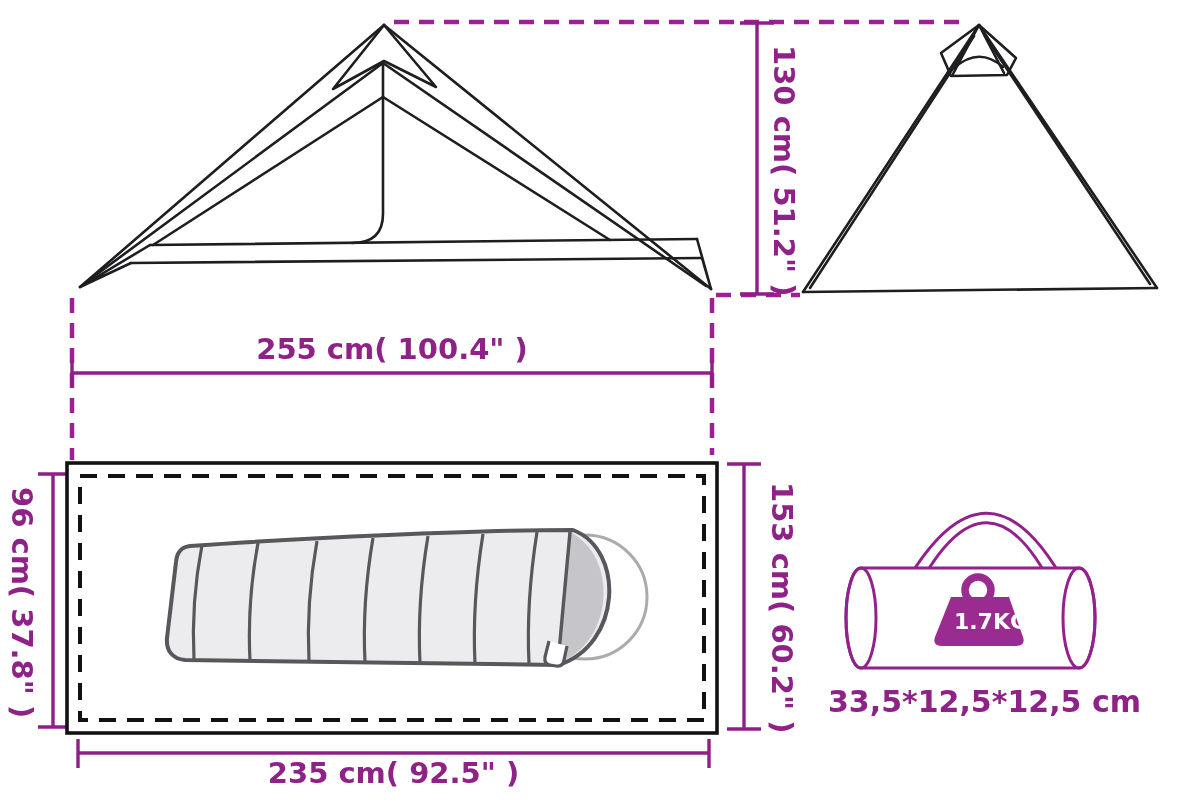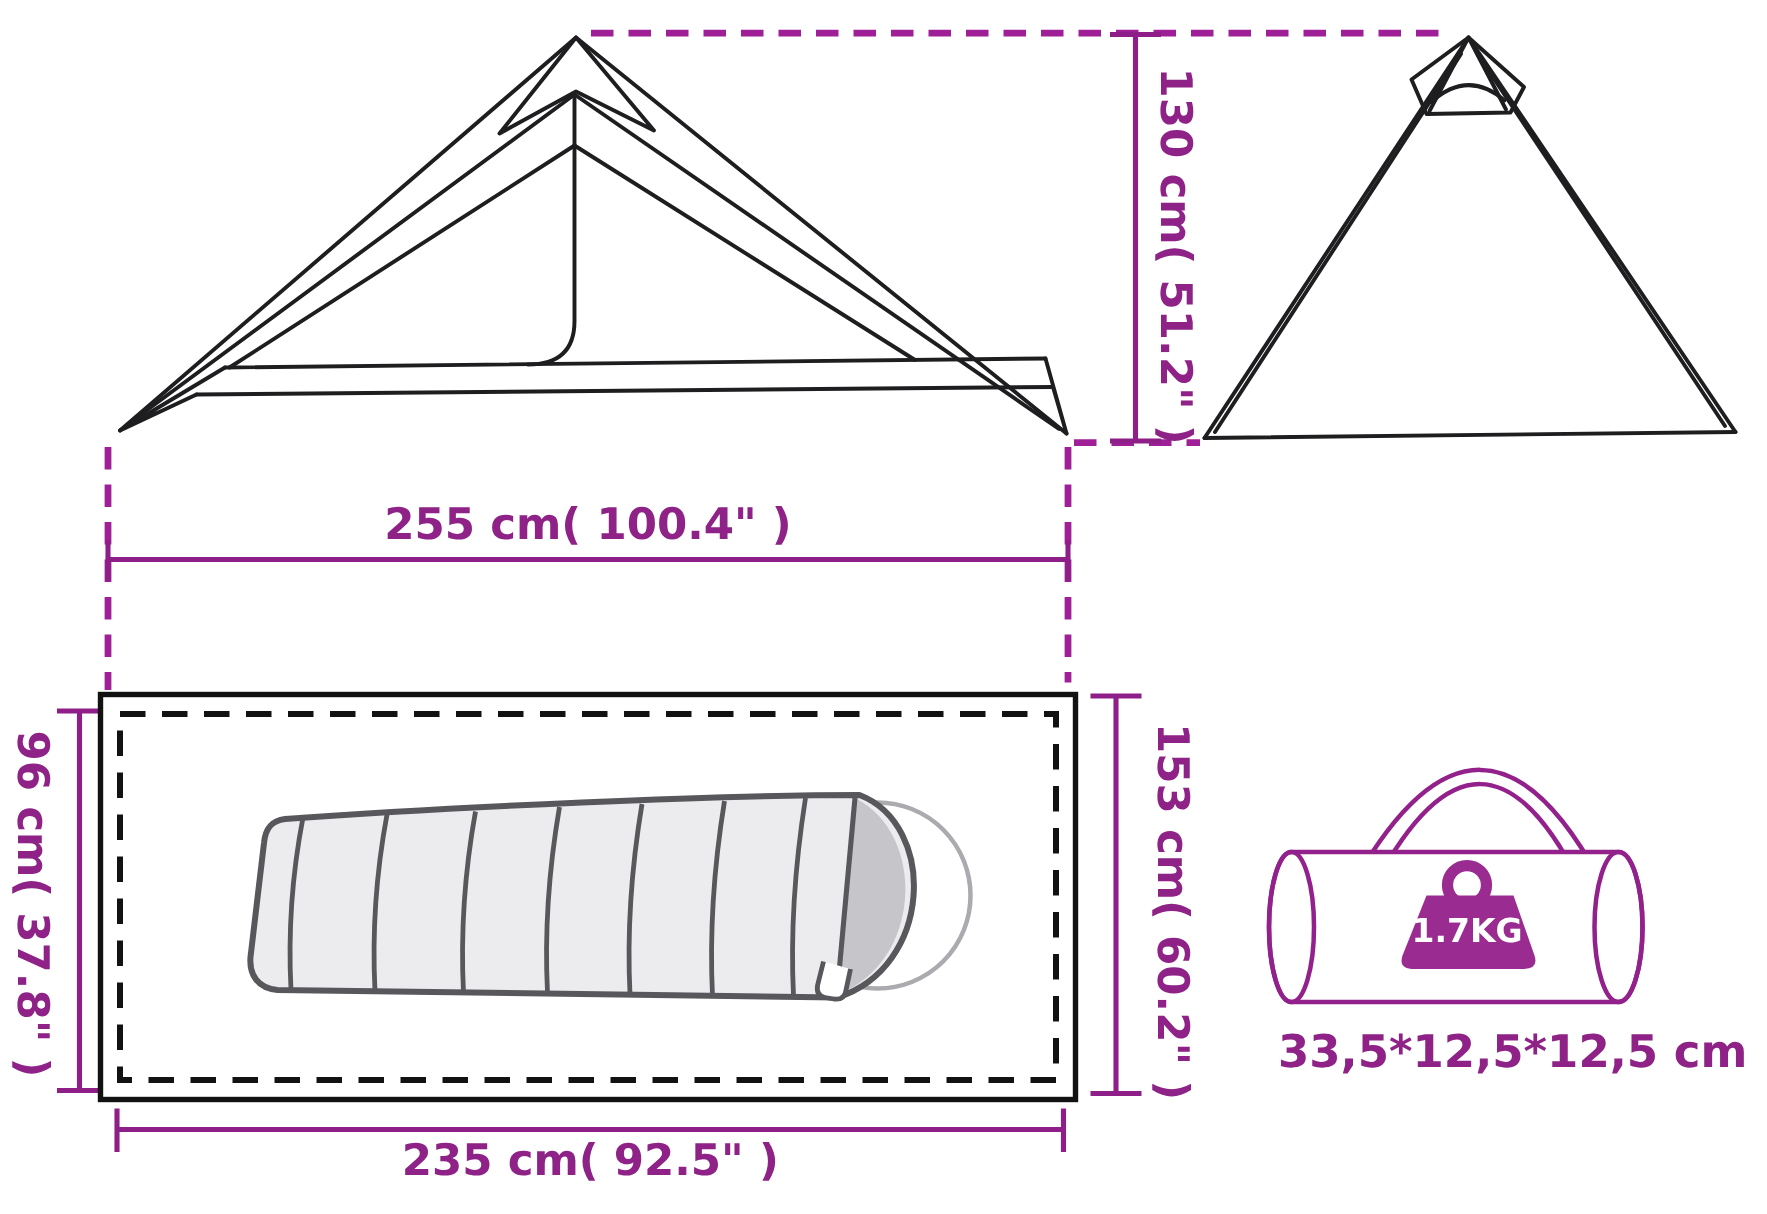--- a/index.html
+++ b/index.html
@@ -14,32 +14,31 @@
     line-height:1.05;
     white-space:nowrap;
   }
   .dim.h{text-align:center;}
   .vlabel{transform-origin:0 0;transform:rotate(90deg);}
   .badge-text{
     position:absolute;
     color:#ffffff;
     font-weight:bold;
     font-size:22px;
-    text-align:center;
+    text-align:right;
     line-height:1;
     white-space:nowrap;
   }
   .bagsize{
     position:absolute;
     color:#8e2287;
     font-weight:bold;
     font-size:30px;
     text-align:left;
     white-space:nowrap;
-    margin-left:24px;
   }
 </style>
 </head>
 <body>
 
 <div class="canvas">
 
   <svg class="art" width="1178" height="809" viewBox="0 0 1178 809">
 
     <g stroke="#9f2096" stroke-width="4.5" fill="none" stroke-dasharray="15 10">

